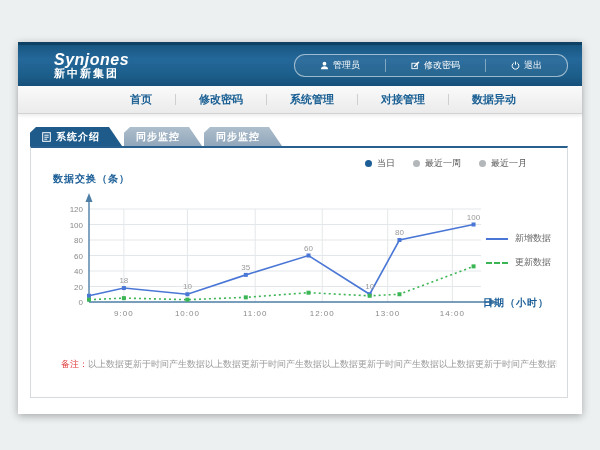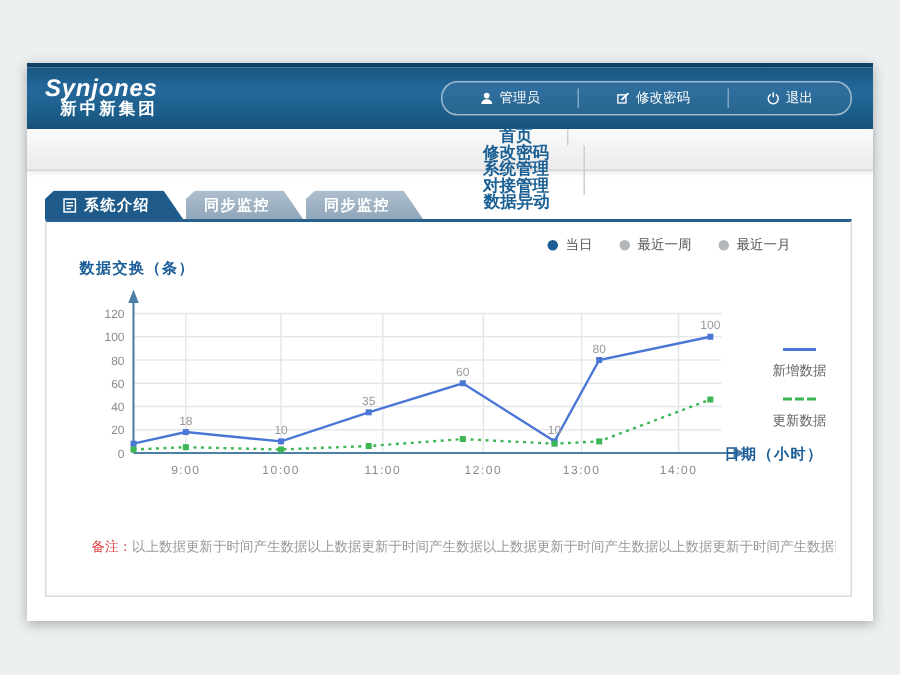--- a/index.html
+++ b/index.html
@@ -13,21 +13,21 @@
     position:absolute;left:18px;top:42px;width:564px;height:372px;
     background:#fff;box-shadow:0 2px 8px rgba(0,0,0,.30);
   }
   
   .hdr{
     position:absolute;top:0;left:0;right:0;height:44px;
     background:linear-gradient(180deg,#175681 0%,#24689a 35%,#1c5e8a 75%,#164f79 100%);
     border-top:3px solid #0f4164;box-sizing:border-box;
     display:flex;align-items:center;
   }
-  .logo{margin-left:12px;color:#fff;text-align:right;line-height:1.08;cursor:pointer;}
+  .logo{margin-left:36px;color:#fff;text-align:left;line-height:1.08;cursor:pointer;}
   .logo .l1{font-style:italic;font-weight:bold;font-size:16px;letter-spacing:.5px;display:block;}
   .logo .l2{font-weight:bold;font-size:11px;letter-spacing:2px;display:block;}
   .app-title{color:#fff;font-size:13px;letter-spacing:1px;margin-left:24px;margin-top:8px;}
   .acct{
     margin-left:auto;margin-right:14px;height:21px;
     display:flex;align-items:center;
     border:1px solid rgba(255,255,255,.55);border-radius:11px;
     background:rgba(255,255,255,.05);
   }
   .acct .item{
@@ -36,21 +36,20 @@
   }
   .acct .item:last-child{border-right:none;}
   .acct svg{display:block;}
   
   .nav{
     position:absolute;top:44px;left:0;right:0;height:28px;
     background:linear-gradient(#fafafa,#ebebeb);
     border-bottom:1px solid #d2d2d2;box-sizing:border-box;
     display:flex;align-items:center;padding-left:89px;
     box-shadow:0 2px 3px rgba(0,0,0,.07);
-    flex-direction:column;
   }
   .nav .item{
     color:#1b6094;font-size:11px;font-weight:bold;line-height:11px;
     padding:0 23px;border-right:1px solid #cfcfcf;cursor:pointer;white-space:nowrap;
   }
   .nav .item:last-child{border-right:none;}
   
   .tabs{position:absolute;top:85px;left:12px;height:19px;display:flex;font-family:Liberation Mono, monospace;}
   .tab{
     height:19px;display:flex;align-items:center;gap:5px;
@@ -68,21 +67,21 @@
     box-sizing:border-box;
   }
   .radios{position:absolute;top:9px;right:40px;display:flex;gap:18px;align-items:center;justify-content:flex-end;}
   .radio{display:flex;align-items:center;gap:5px;font-size:9px;color:#555;cursor:pointer;}
   .radio .dot{width:7px;height:7px;border-radius:50%;background:#b4b7ba;}
   .radio.selected .dot{background:#1c5d96;}
   .ylabel{position:absolute;left:22px;top:24px;color:#1b5e97;font-size:10px;font-weight:bold;letter-spacing:1px;}
   #chart-svg{position:absolute;left:14px;top:42px;}
   .xlabel{position:absolute;left:452px;top:148px;color:#1b5e97;font-size:10px;font-weight:bold;letter-spacing:1px;white-space:nowrap;}
   .legend{position:absolute;right:16px;top:84px;display:flex;flex-direction:column;gap:11px;}
-  .legend .row{display:flex;align-items:center;gap:7px;font-size:9px;color:#666;flex-direction:column;}
+  .legend .row{display:flex;align-items:center;gap:7px;font-size:9px;color:#666;}
   .legend .swatch{width:22px;height:0;border-top:2px solid #000;}
   .note{
     position:absolute;left:30px;top:210px;right:10px;
     font-size:9px;color:#9a9a9a;white-space:nowrap;overflow:hidden;
   }
   .note .lbl{color:#e03b3b;}
 </style>
 </head>
 <body>
 

